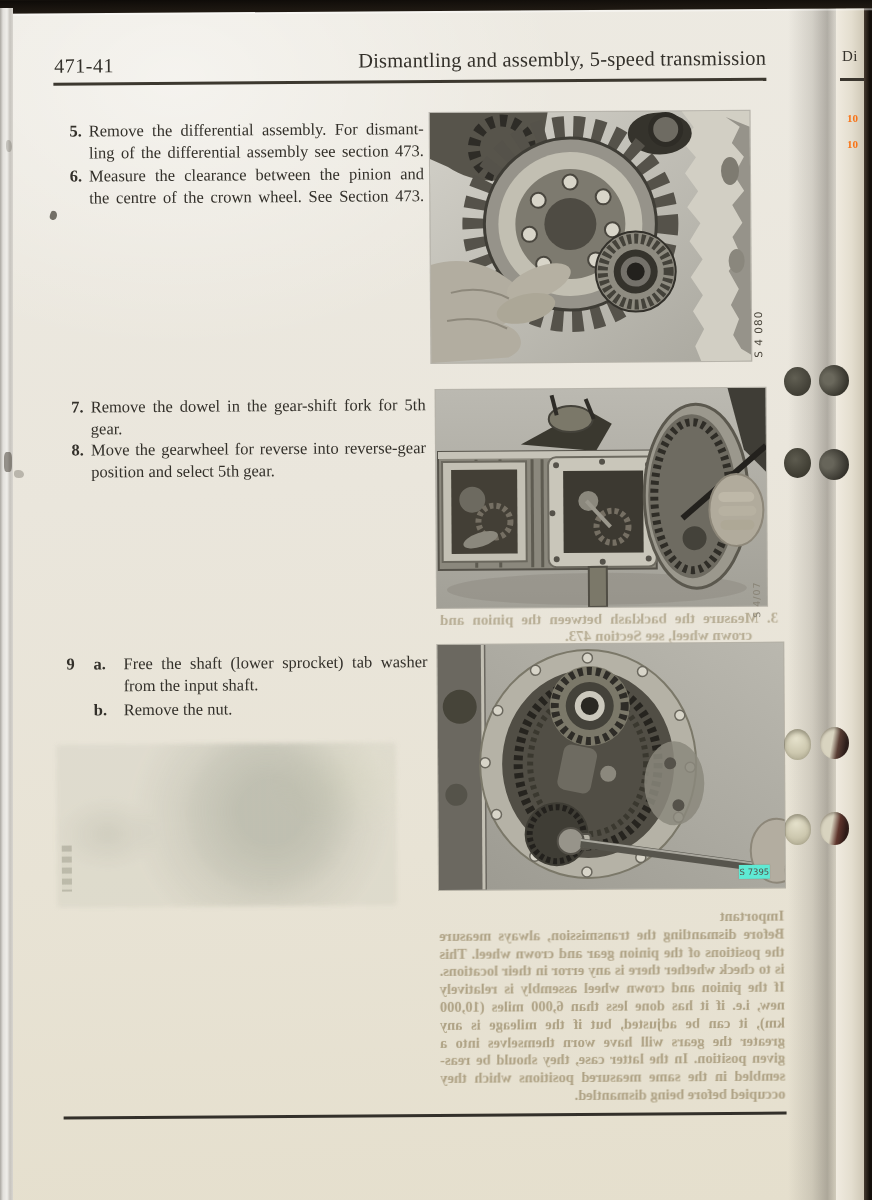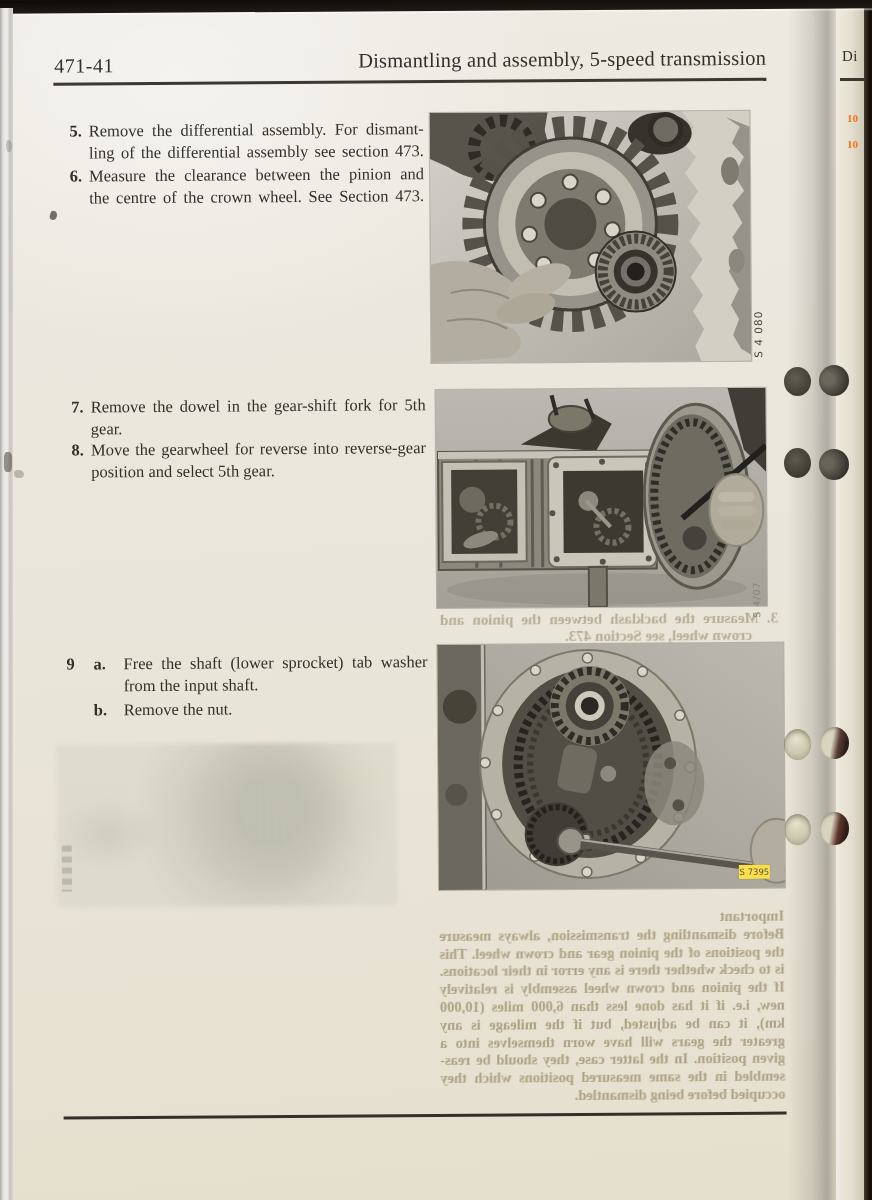--- a/index.html
+++ b/index.html
@@ -75,21 +75,21 @@
   .photo { position:absolute; background:#b2b0a7; box-shadow:0 0 0 1px rgba(90,87,78,.35); }
   .photo svg { display:block; }
   .ph1 { left:433px; top:113px; width:320px; height:250px; }
   .ph2 { left:437px; top:390px; width:330px; height:218px; }
   .ph3 { left:437px; top:645px; width:346px; height:245px; }
 
   .vlabel { position:absolute; writing-mode:vertical-rl; transform:rotate(180deg);
             font-family:"DejaVu Sans","Liberation Sans",sans-serif; letter-spacing:1px; }
   .lab1 { left:754px; top:298px; height:62px; font-size:10.5px; color:#49453b; }
   .lab2 { left:751px; top:570px; height:50px; font-size:9.5px; color:#8a8578; }
-  .lab3 { position:absolute; left:737px; top:867px; width:31px; height:14px; background:#fde047;
+  .lab3 { position:absolute; left:737px; top:867px; width:31px; height:14px; background:#5eead4;
           font-family:"DejaVu Sans","Liberation Sans",sans-serif; font-size:8.5px;
           color:#55514a; text-align:center; line-height:14px; box-shadow:0 0 1px rgba(90,85,70,.6); }
 
   
   .mirror { transform:scaleX(-1); }
   .ghost-note { position:absolute; left:437px; top:910px; width:345px;
                 color:rgba(152,137,103,.72); font-weight:bold; font-size:14.5px;
                 line-height:16.8px; filter:blur(.45px); }
   .ghost-note .gh { margin-bottom:1px; }
   .ghost-step { position:absolute; left:440px; top:612px; width:338px;

